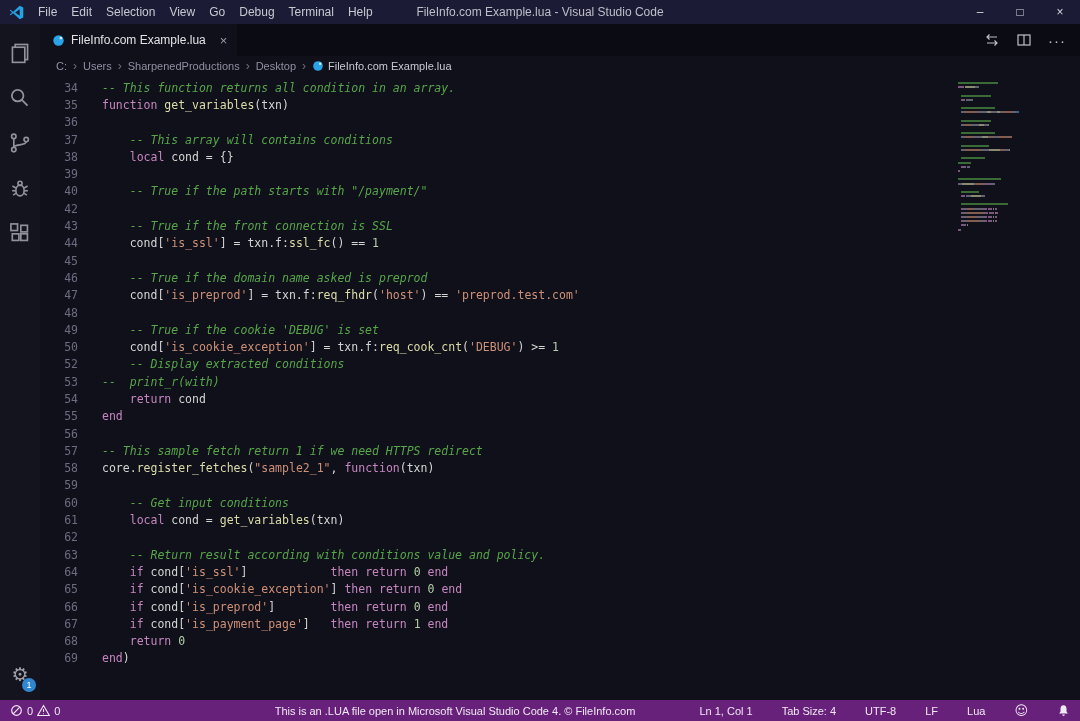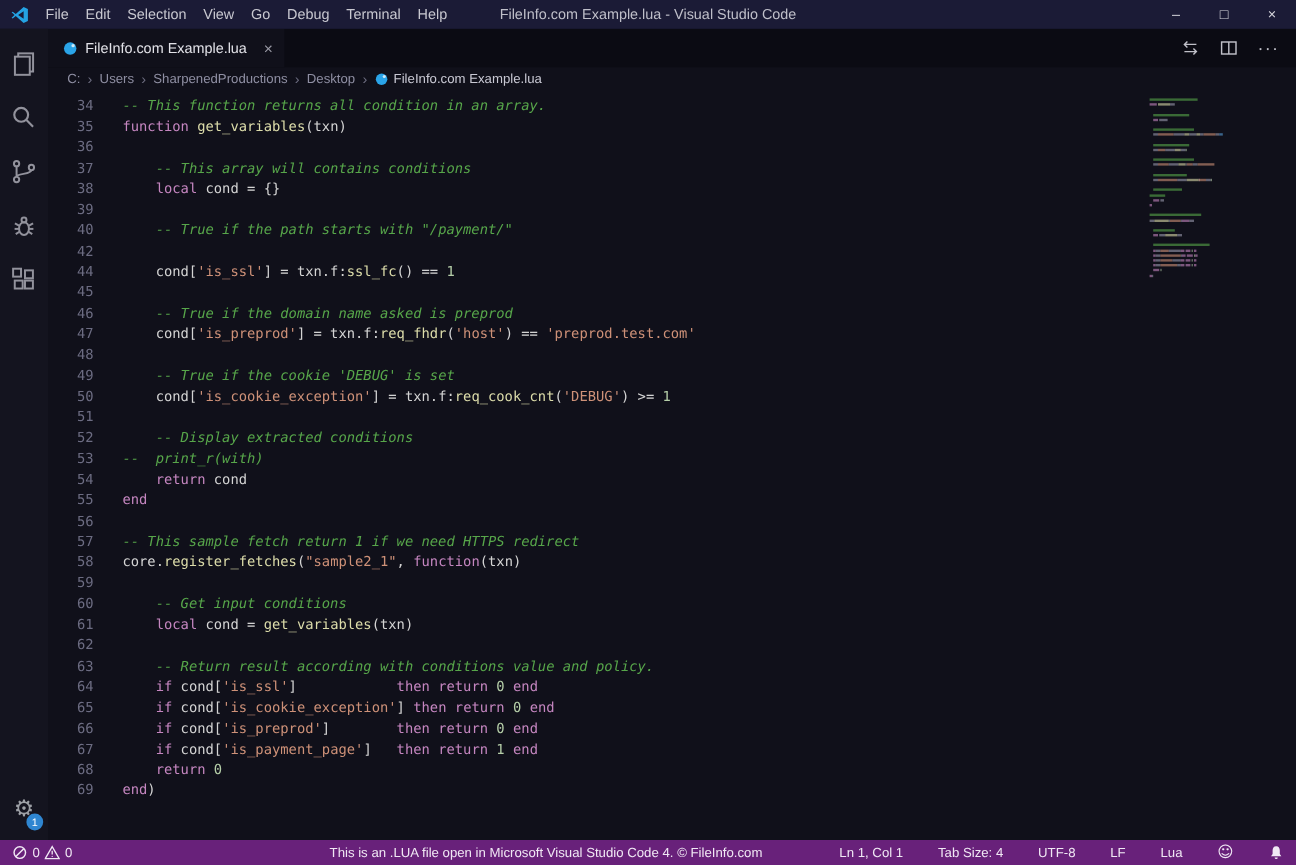--- a/index.html
+++ b/index.html
@@ -238,20 +238,24 @@
           </div>
           <div class="code-line">
             <span class="ln">40</span>
             <span class="lc"><span class="tok-v">    </span><span class="tok-c">-- True if the path starts with "/payment/"</span></span>
           </div>
           <div class="code-line">
             <span class="ln">42</span>
             <span class="lc"></span>
           </div>
           <div class="code-line">
+            <span class="ln">43</span>
+            <span class="lc"><span class="tok-v">    </span><span class="tok-c">-- True if the front connection is SSL</span></span>
+          </div>
+          <div class="code-line">
             <span class="ln">44</span>
             <span class="lc"><span class="tok-v">    cond[</span><span class="tok-s">'is_ssl'</span><span class="tok-v">] = txn.f:</span><span class="tok-f">ssl_fc</span><span class="tok-v">() == </span><span class="tok-n">1</span></span>
           </div>
           <div class="code-line">
             <span class="ln">45</span>
             <span class="lc"></span>
           </div>
           <div class="code-line">
             <span class="ln">46</span>
             <span class="lc"><span class="tok-v">    </span><span class="tok-c">-- True if the domain name asked is preprod</span></span>
@@ -264,24 +268,20 @@
             <span class="ln">48</span>
             <span class="lc"></span>
           </div>
           <div class="code-line">
             <span class="ln">49</span>
             <span class="lc"><span class="tok-v">    </span><span class="tok-c">-- True if the cookie 'DEBUG' is set</span></span>
           </div>
           <div class="code-line">
             <span class="ln">50</span>
             <span class="lc"><span class="tok-v">    cond[</span><span class="tok-s">'is_cookie_exception'</span><span class="tok-v">] = txn.f:</span><span class="tok-f">req_cook_cnt</span><span class="tok-v">(</span><span class="tok-s">'DEBUG'</span><span class="tok-v">) &gt;= </span><span class="tok-n">1</span></span>
-          </div>
-          <div class="code-line">
-            <span class="ln">51</span>
-            <span class="lc"></span>
           </div>
           <div class="code-line">
             <span class="ln">52</span>
             <span class="lc"><span class="tok-v">    </span><span class="tok-c">-- Display extracted conditions</span></span>
           </div>
           <div class="code-line">
             <span class="ln">53</span>
             <span class="lc"><span class="tok-c">--  print_r(with)</span></span>
           </div>
           <div class="code-line">

